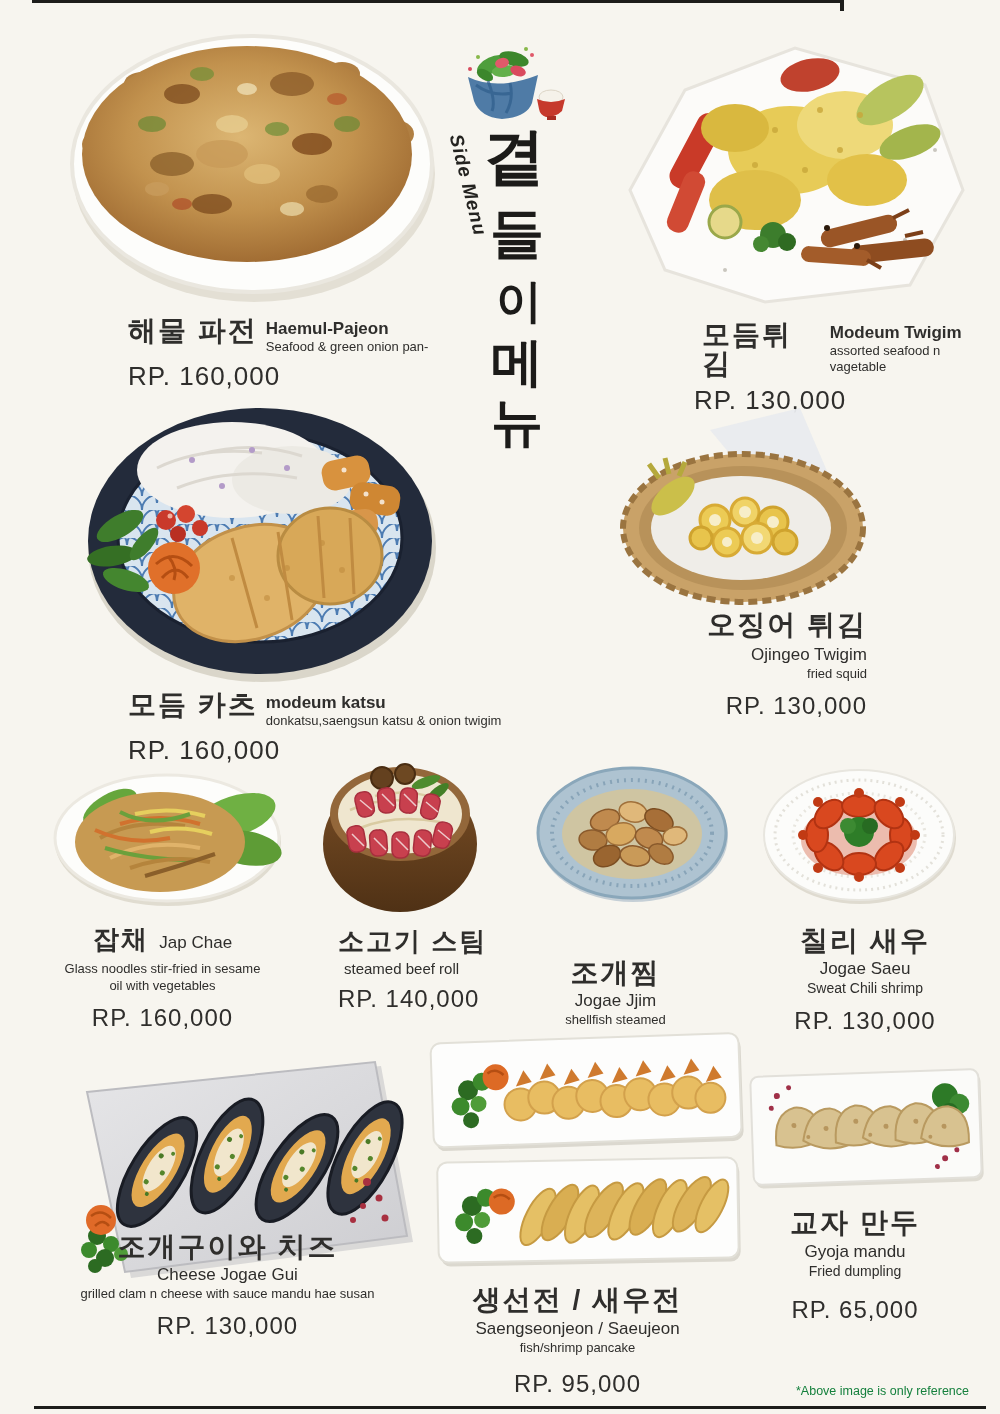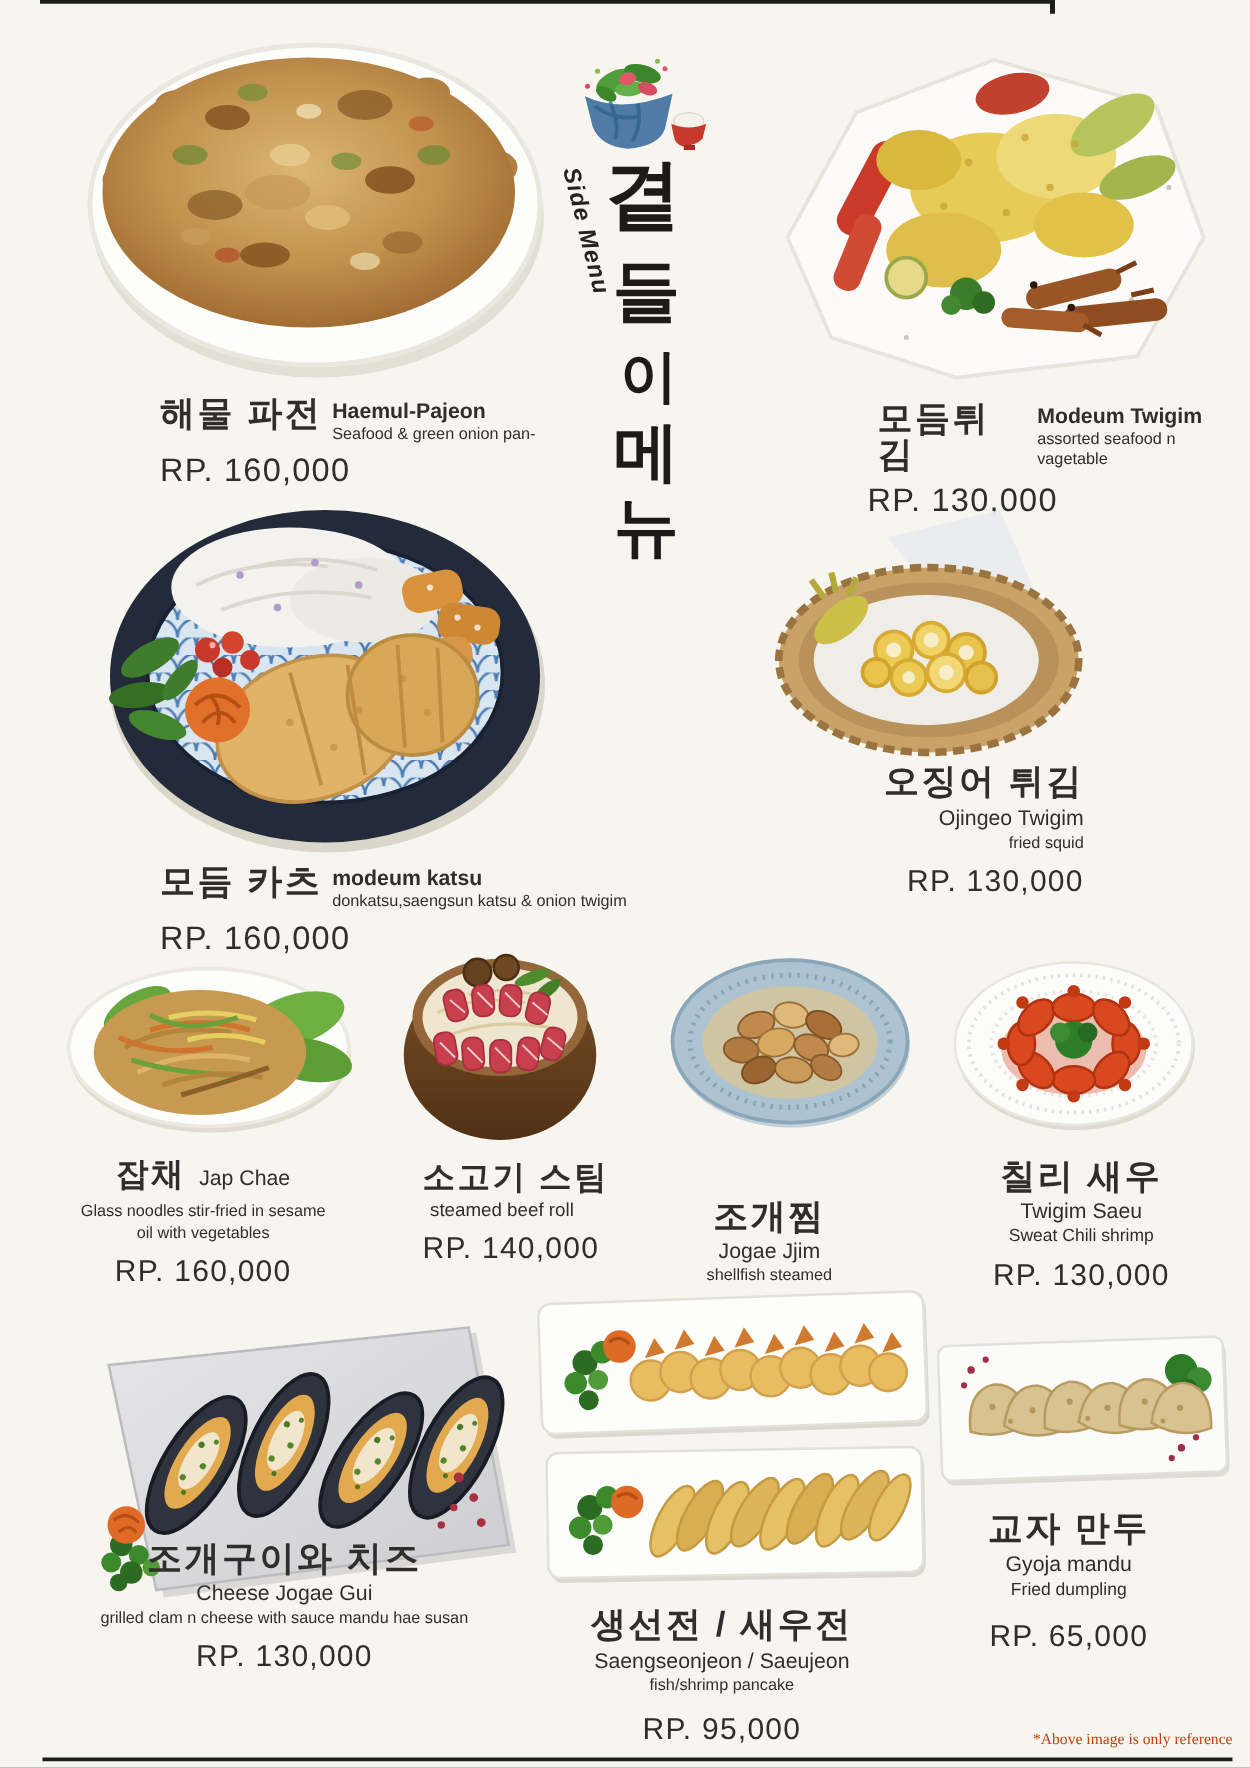--- a/index.html
+++ b/index.html
@@ -21,21 +21,21 @@
   .label-row{display:flex;align-items:flex-start;}
   .label-sub{display:flex;flex-direction:column;margin-left:8px;padding-top:3px;}
   .centered{text-align:center;}
   .inline-kr-roman .roman-r{margin-left:6px;}
   
   .kr-cal{font-weight:700;color:#1c1b19;text-align:center;line-height:1;}
   .side-menu{
     font-style:italic;font-weight:700;font-size:19px;letter-spacing:1px;color:#242320;
     transform:rotate(76deg);transform-origin:left top;white-space:nowrap;
   }
-  .footnote{font-size:12.5px;color:#c2410c;text-align:right;font-family:Liberation Serif, serif;}
+  .footnote{font-size:12.5px;color:#15803d;text-align:left;}
 </style>
 </head>
 <body>
 
 <div id="page">
 
   <div class="abs scanline" style="left:32px;top:0;width:812px;height:3px;"></div>
   <div class="abs scanline" style="left:840px;top:0;width:4px;height:11px;"></div>
   <div class="abs scanline" style="left:34px;top:1406px;width:952px;height:3px;"></div>
 
@@ -417,21 +417,21 @@
 
   <div class="abs centered" style="left:528px;top:926px;width:175px;margin-top:32px;">
     <div class="kr-big">조개찜</div>
     <div class="roman-r" style="margin-top:4px;">Jogae Jjim</div>
     <div class="desc">shellfish steamed</div>
     <div class="price-c">RP. 150,000</div>
   </div>
 
   <div class="abs centered" style="left:770px;top:926px;width:190px;">
     <div class="kr-big">칠리 새우</div>
-    <div class="roman-r" style="margin-top:4px;">Twigim Saeu</div>
+    <div class="roman-r" style="margin-top:4px;">Jogae Saeu</div>
     <div class="desc" style="font-size:14px;">Sweat Chili shrimp</div>
     <div class="price-c">RP. 130,000</div>
   </div>
 
   <svg class="abs" style="left:45px;top:1040px;" width="370" height="245" viewBox="0 0 370 245">
     <defs>
       <linearGradient id="slab" x1="0" y1="0" x2="1" y2="1">
         <stop offset="0%" stop-color="#e6e6e8"></stop>
           <stop offset="100%" stop-color="#cdcdd1"></stop>
       </linearGradient>

